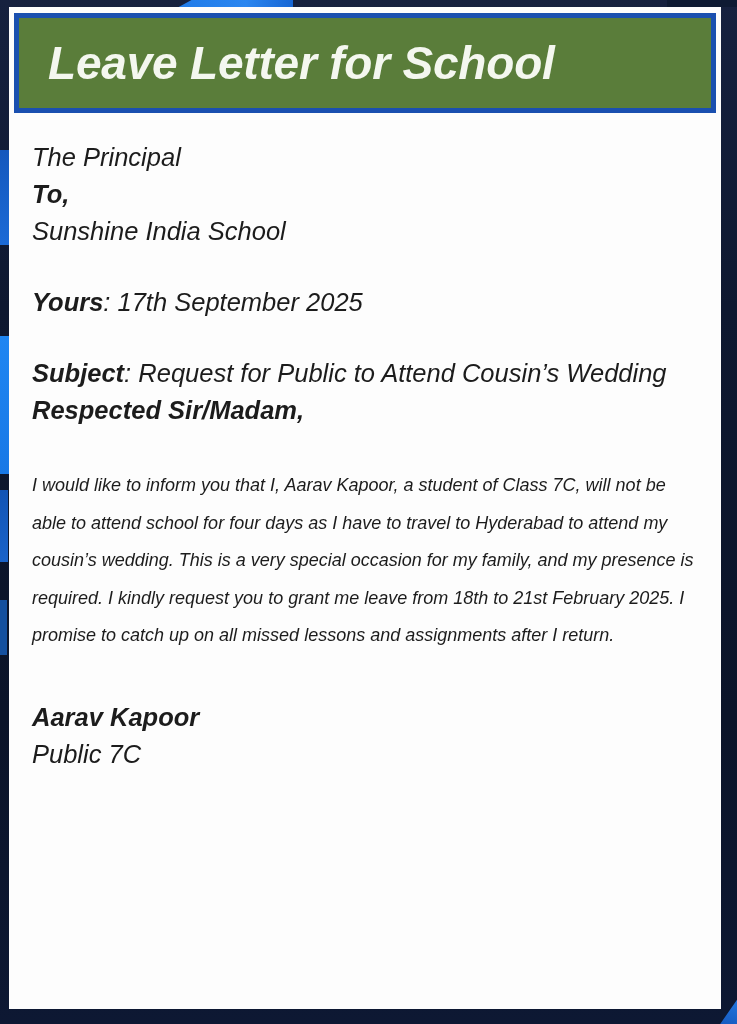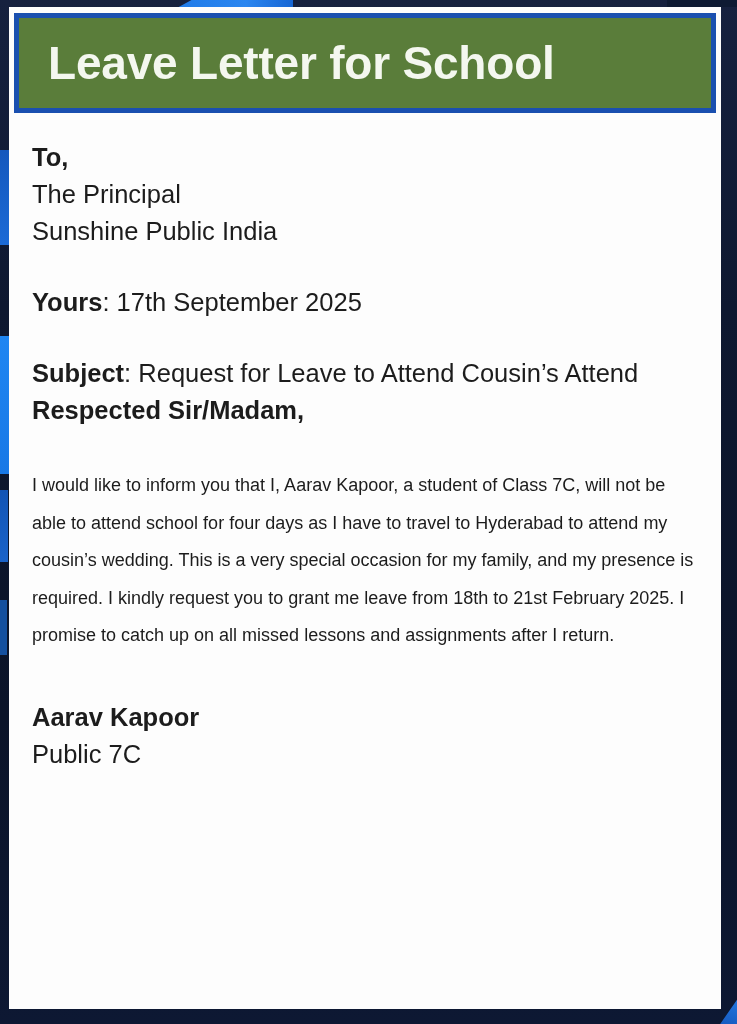--- a/index.html
+++ b/index.html
@@ -14,20 +14,21 @@
     background: #0d1730;
   }
 
   
   #page {
     position: relative;
     width: 737px;
     height: 1024px;
     background: #101b34;
     overflow: hidden;
+    font-style: italic;
   }
   .bg-grad {
     position: absolute;
     inset: 0;
     background:
       linear-gradient(180deg, #16213f 0%, #0e1830 30%, #0b1429 70%, #0d1833 100%);
   }
 
   
   .accent {
@@ -152,32 +153,32 @@
 
   <div id="card">
 
     <div id="title-banner">
       <div id="title-text">Leave Letter for School</div>
     </div>
 
     <div id="letter">
 
       <div>
+        <p class="block">The Principal</p>
         <p class="block b">To,</p>
-        <p class="block">The Principal</p>
-        <p class="block">Sunshine Public India</p>
+        <p class="block">Sunshine India School</p>
       </div>
 
       <div class="spacer-sm"></div>
 
       <p class="block"><span class="b">Yours</span><span>: </span><span>17th September 2025</span></p>
 
       <div class="spacer-sm"></div>
 
-      <p class="block"><span class="b">Subject</span><span>: </span><span>Request for Leave to Attend Cousin’s Attend</span></p>
+      <p class="block"><span class="b">Subject</span><span>: </span><span>Request for Public to Attend Cousin’s Wedding</span></p>
 
       <p class="block b">Respected Sir/Madam,</p>
 
       <div class="spacer-md"></div>
 
       <p class="para">I would like to inform you that I, Aarav Kapoor, a student of Class 7C, will not be able to attend school for four days as I have to travel to Hyderabad to attend my cousin’s wedding. This is a very special occasion for my family, and my presence is required. I kindly request you to grant me leave from 18th to 21st February 2025. I promise to catch up on all missed lessons and assignments after I return.</p>
 
       <div class="spacer-lg"></div>
 
       <div>

